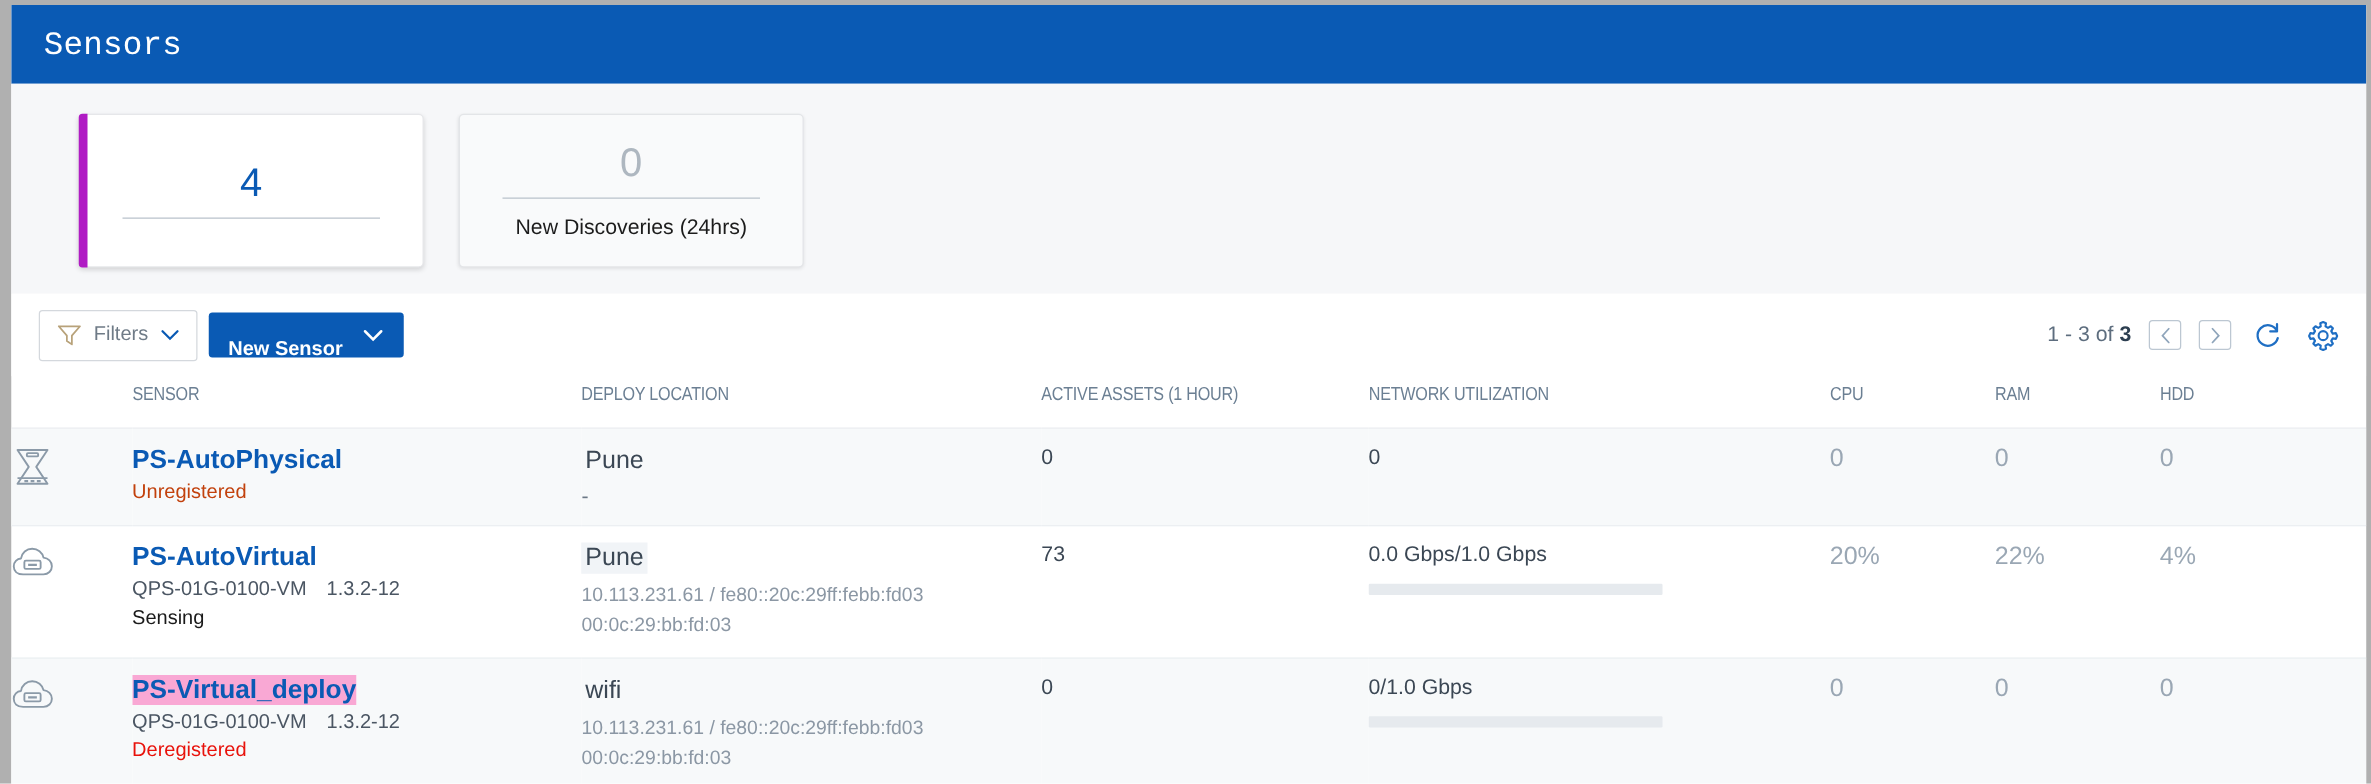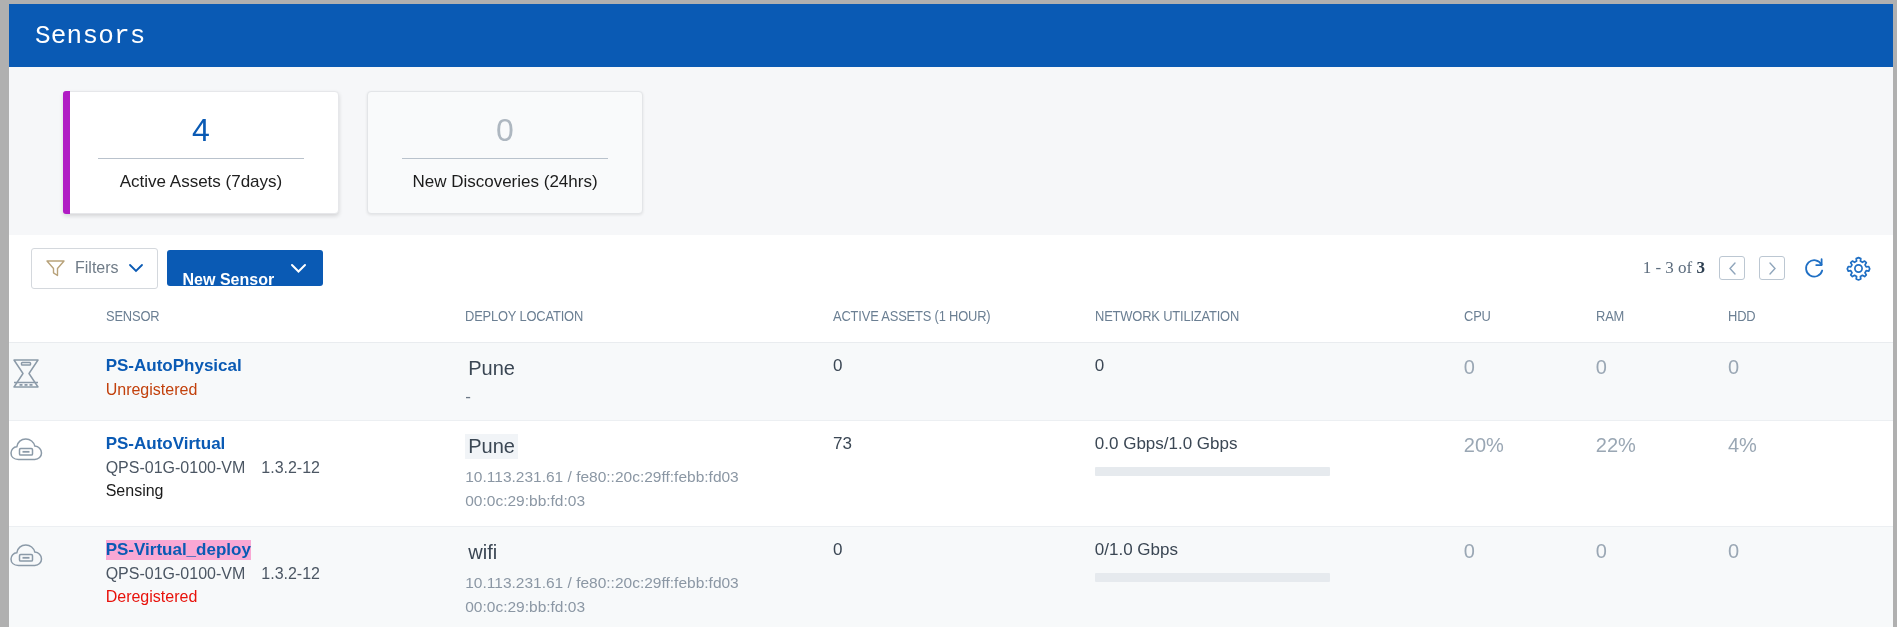--- a/index.html
+++ b/index.html
@@ -120,21 +120,20 @@
     padding: 0 16px;
     margin-left: 9px;
     cursor: pointer;
   }
   .btn-new .lbl { color: #ffffff; font-size: 16px; font-weight: bold; margin-top: 23px; }
   .toolbar-right {
     margin-left: auto;
     display: flex;
     align-items: center;
     gap: 14px;
-    font-family: Liberation Serif, serif;
   }
   .pager-text { font-size: 17px; color: #5d6d7e; }
   .pager-text b { color: #2c3e50; }
   .pager-btn {
     width: 26px; height: 24px;
     border: 1px solid #bcc7d2;
     border-radius: 3px;
     background: #ffffff;
     display: flex; align-items: center; justify-content: center;
     cursor: pointer;
@@ -182,21 +181,21 @@
     vertical-align: top;
     padding: 13px 0 13px 0;
     font-size: 17px;
     color: #3b4754;
   }
   td.cell-icon { text-align: left; padding-left: 26px; }
 
   .sensor-name {
     color: #0a5ab4;
     font-weight: bold;
-    font-size: 17px;
+    font-size: 21px;
     cursor: pointer;
     display: inline-block;
   }
   .sensor-name.hl { background: #f9a8d4; }
   .sensor-model {
     color: #4b5663;
     font-size: 16px;
     margin-top: 5px;
   }
   .sensor-model .ver { margin-left: 16px; }
@@ -233,21 +232,20 @@
 
   <div class="titlebar">
     <span class="title">Sensors</span>
   </div>
 
   <div class="cards-strip">
 
     <div class="stat-card primary">
       <div class="stat-value">4</div>
       <div class="stat-divider"></div>
-      <div class="stat-label">Active Assets (7days)</div>
     </div>
 
     <div class="stat-card muted">
       <div class="stat-value">0</div>
       <div class="stat-divider"></div>
       <div class="stat-label">New Discoveries (24hrs)</div>
     </div>
 
   </div>
 

